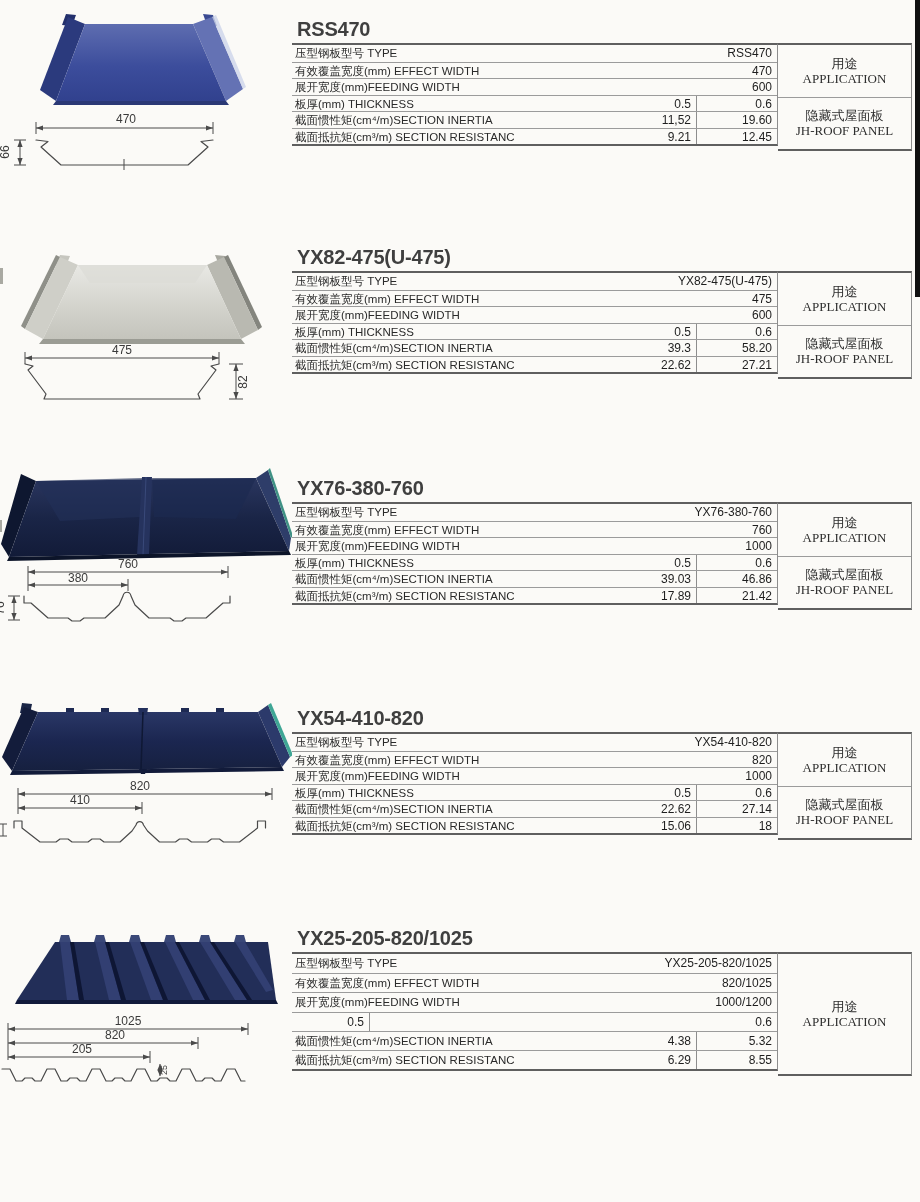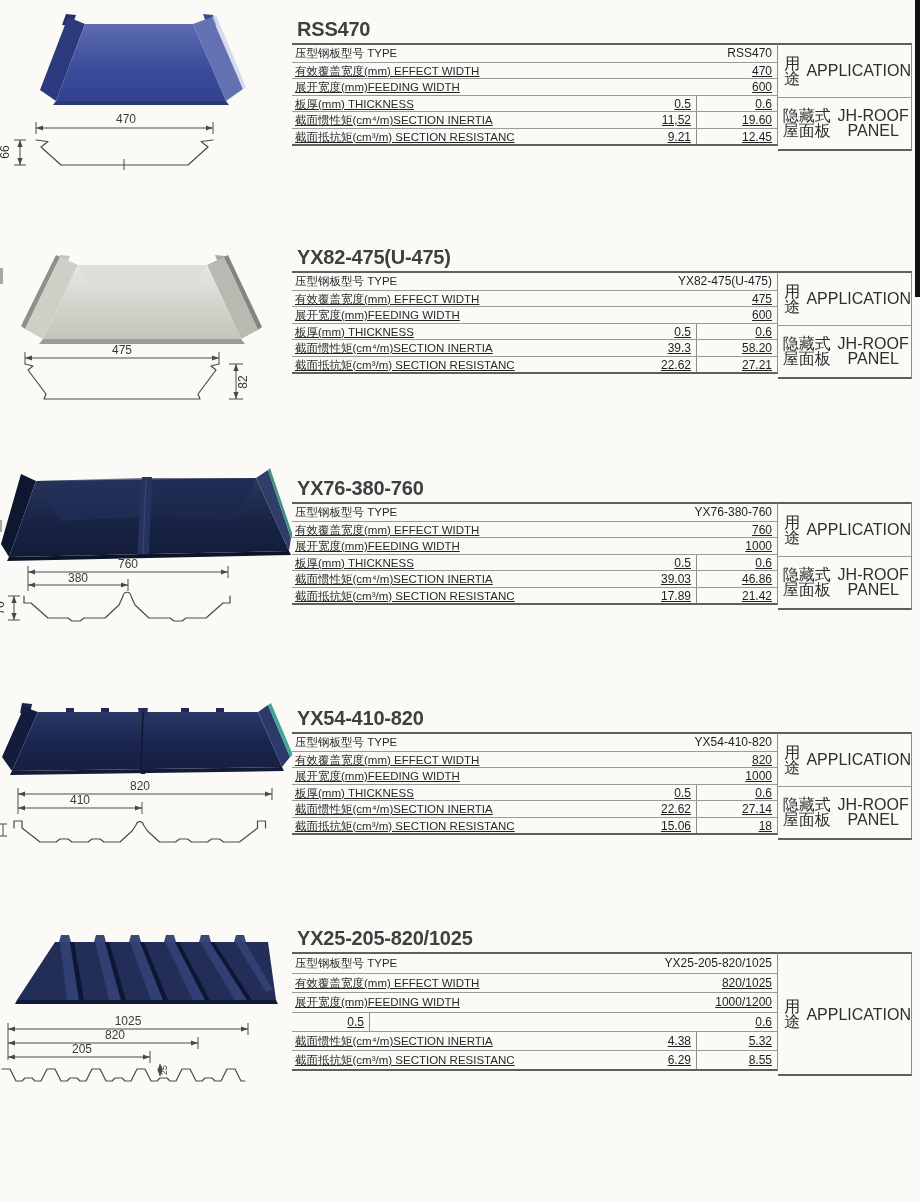--- a/index.html
+++ b/index.html
@@ -5,33 +5,33 @@
   html,body{margin:0;padding:0;background:#e9e9e6;}
   #page{position:relative;width:920px;height:1202px;background:#fbfaf7;overflow:hidden;
         font-family:"Liberation Sans",sans-serif;color:#222;}
   .sec{position:absolute;left:0;width:920px;height:230px;}
   .title{position:absolute;left:297px;top:0;margin:0;font-size:20px;font-weight:bold;
          color:#3f3f3f;letter-spacing:-0.2px;white-space:nowrap;}
   .spec{position:absolute;left:292px;top:25px;width:622px;--rh:16.5px;}
   .grid{position:absolute;left:0;top:0;width:486px;box-sizing:border-box;
         border-top:2px solid #5f5f5f;border-bottom:2px solid #5f5f5f;border-right:1px solid #8d8d8d;}
   .trow{display:flex;height:var(--rh);line-height:var(--rh);box-sizing:border-box;gap:24px;}
-  .trow:not(:first-child){border-top:1px solid #9b9b9b;text-decoration:underline;}
+  .trow:not(:first-child){border-top:1px solid #9b9b9b;}
   .trow{height:calc(var(--rh));}
   .tlabel{width:300px;padding-left:3px;font-size:11.5px;white-space:nowrap;overflow:visible;color:#2a2a2a;}
   .tval{font-size:12px;text-align:right;padding-right:5px;box-sizing:border-box;color:#1e1e1e;}
   .tval.v1{width:78px;border-right:1px solid #8d8d8d;}
   .tval.v2{flex:1;}
   .tval.spanv{flex:1;}
   .redmark{color:#b3392f;font-size:9px;margin-left:34px;vertical-align:3px;}
   .app{position:absolute;left:486px;top:0;width:134px;box-sizing:border-box;
        border-top:2px solid #5f5f5f;border-bottom:2px solid #5f5f5f;border-right:1px solid #8d8d8d;
        height:calc(6*var(--rh) + 9px);display:flex;flex-direction:column;}
-  .app-cell{flex:1;display:flex;flex-direction:row;justify-content:center;align-items:center;
-            font-size:16px;line-height:15px;color:#2e2e2e;text-align:center;}
+  .app-cell{flex:1;display:flex;flex-direction:column;justify-content:center;align-items:center;
+            font-size:13px;line-height:15px;color:#2e2e2e;text-align:center;font-family:Liberation Serif, serif;}
   .app-cell + .app-cell{border-top:1px solid #9b9b9b;}
   .photo,.dwg{position:absolute;left:0;width:292px;}
   .dwg svg text{font-family:"Liberation Sans",sans-serif;font-size:12px;fill:#3a3a3a;}
   .dwg svg text.sm{font-size:9px;}
   .dim{stroke:#4a4a4a;stroke-width:1;}
   .tick{stroke:#4a4a4a;stroke-width:1;}
   .ah{fill:#4a4a4a;stroke:none;}
   .prof{fill:none;stroke:#4a4a4a;stroke-width:1.2;stroke-linejoin:round;stroke-linecap:round;}
   .artifact{position:absolute;background:#101010;}
   .smudge{position:absolute;background:#a9a9a2;}

